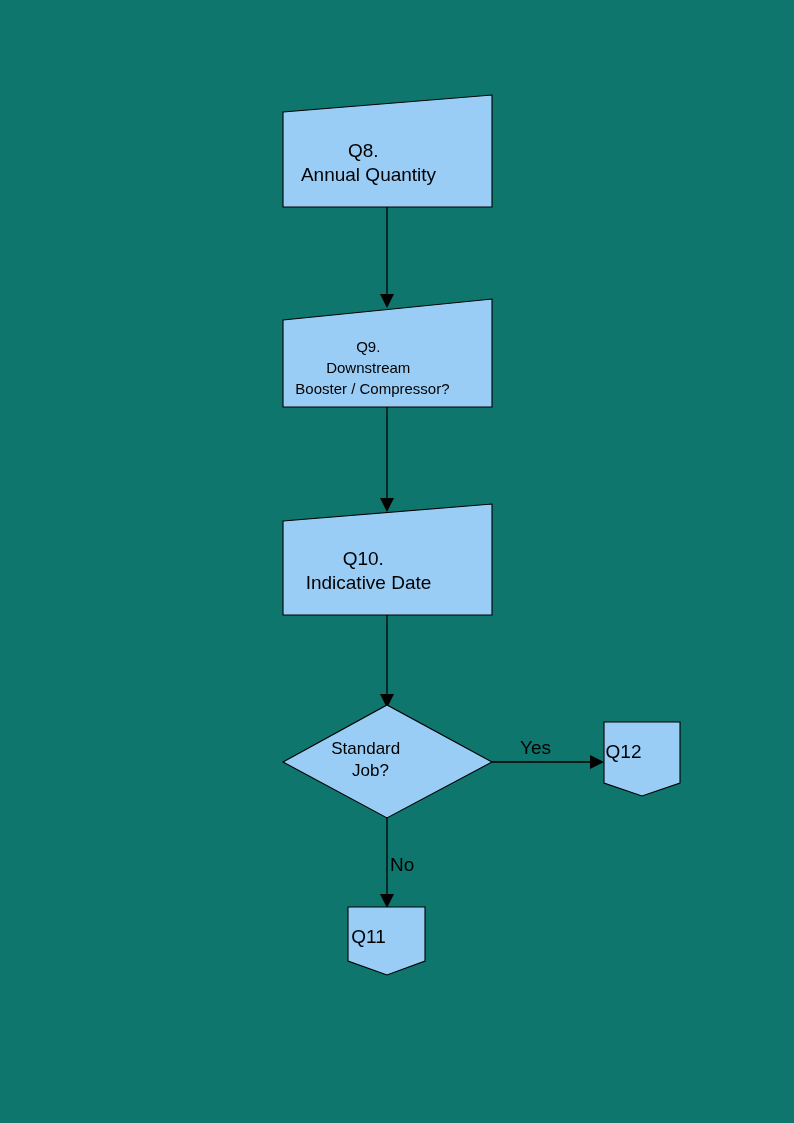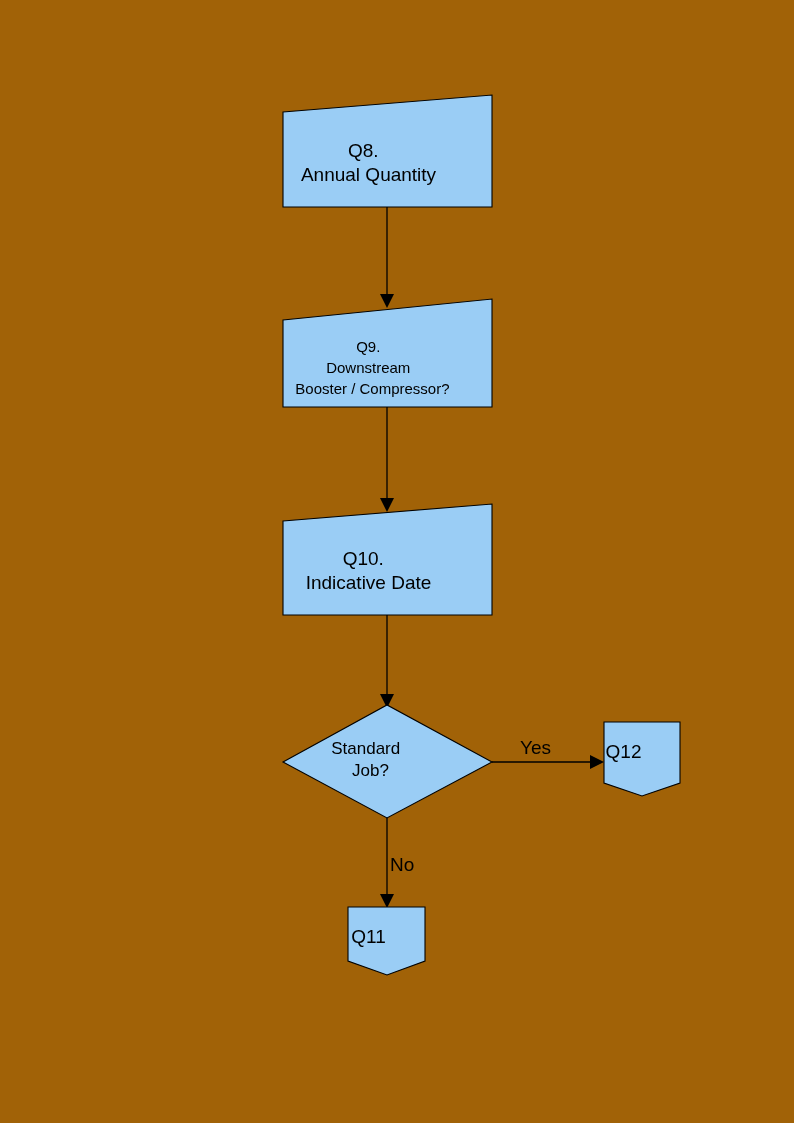--- a/index.html
+++ b/index.html
@@ -11,21 +11,21 @@
   body {
     width: 794px;
     height: 1123px;
     font-family: "Liberation Sans", sans-serif;
     overflow: hidden;
   }
   #canvas {
     position: relative;
     width: 794px;
     height: 1123px;
-    background: #a16207;
+    background: #0f766e;
   }
   #flow-svg {
     position: absolute;
     left: 0;
     top: 0;
     width: 794px;
     height: 1123px;
   }
   .node-shape {
     stroke: #000000;

